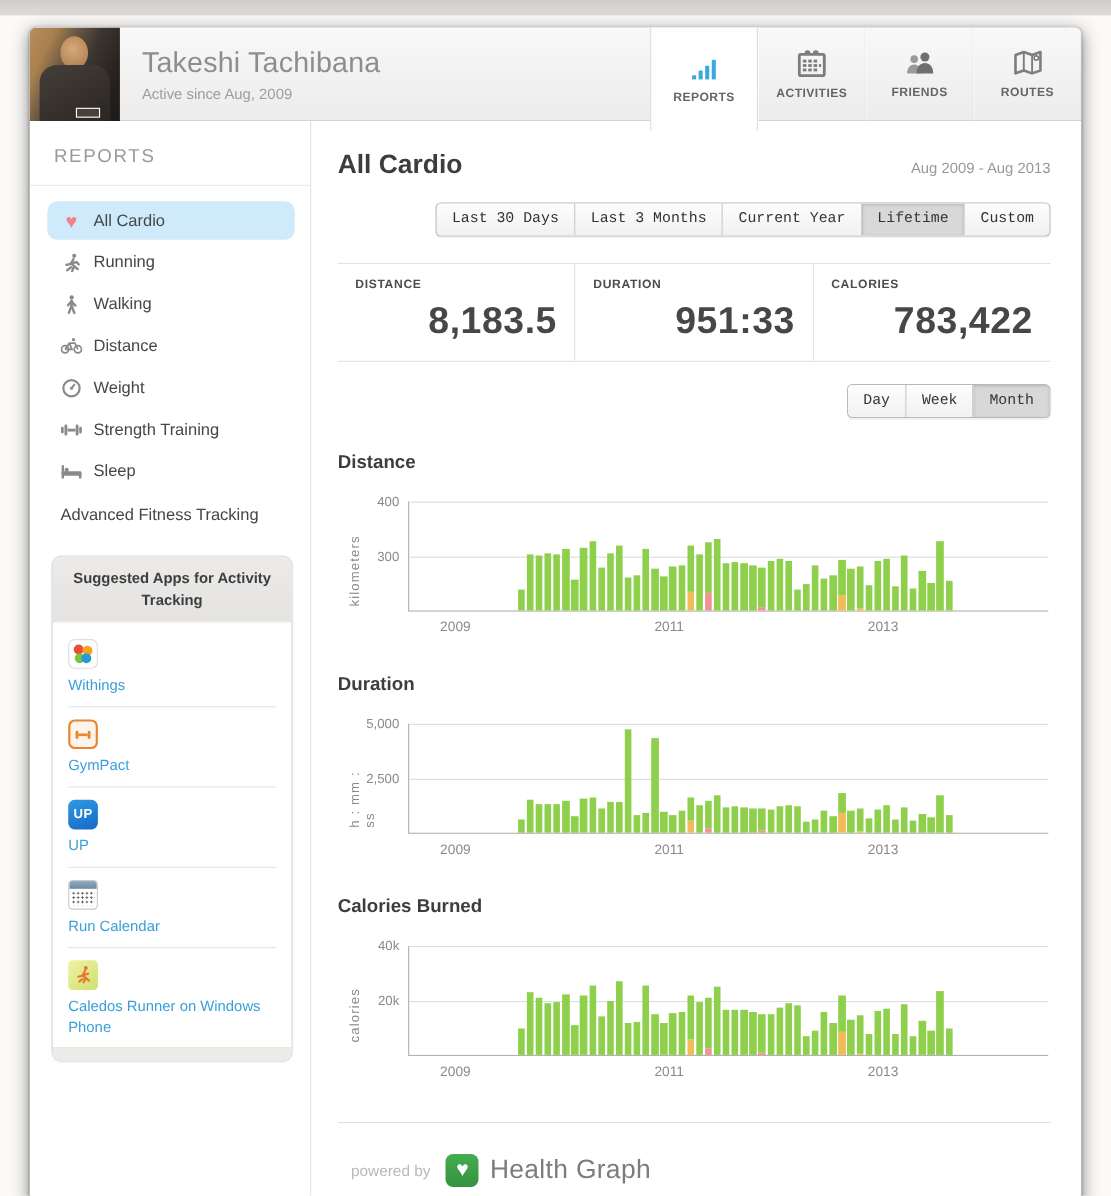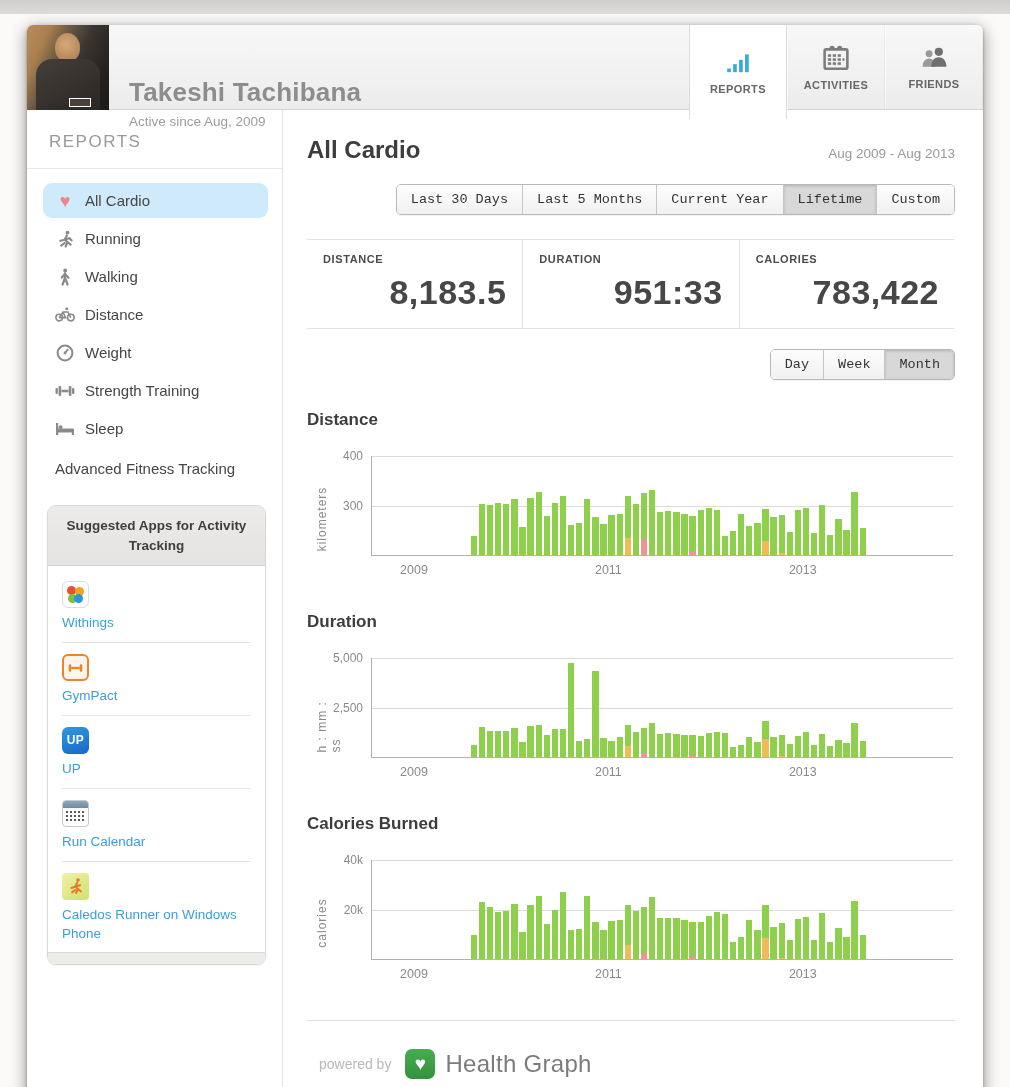--- a/index.html
+++ b/index.html
@@ -15,21 +15,21 @@
     border-bottom:1px solid #d4d4d4; display:flex; position:relative; }
   .avatar { width:82px; height:85px; position:relative; flex:none;
     background:linear-gradient(115deg,#b98e5a 0%,#a87f4e 20%,#6b5a44 36%,#3c3632 55%,#26221f 80%,#1c1917 100%); }
   .avatar::before { content:''; position:absolute; left:28px; top:8px; width:25px; height:29px;
     border-radius:50% 50% 46% 46%; background:radial-gradient(circle at 45% 40%,#d7a97a,#a5764a); }
   .avatar::after { content:''; position:absolute; left:9px; top:34px; width:64px; height:51px;
     border-radius:16px 16px 0 0; background:linear-gradient(150deg,#453f3a,#2a2623); }
   .photo-tag { position:absolute; left:42px; bottom:3px; width:22px; height:9px;
     border:1px solid #fff; background:#4a4038; z-index:2; }
   .user-info { padding:16px 0 0 20px; flex:1; }
-  .user-name { font-size:26px; color:#8d8d8d; font-weight:bold; letter-spacing:.2px;margin-top:36px; }
+  .user-name { font-size:26px; color:#8d8d8d; font-weight:normal; letter-spacing:.2px; }
   .user-sub { font-size:13.5px; color:#9d9d9d; margin-top:6px; }
   .tabs { display:flex; height:85px; }
   .tab { width:98px; height:85px; display:flex; flex-direction:column; align-items:center;
     justify-content:center; gap:9px; cursor:pointer; border-left:1px solid rgba(255,255,255,.6);
     border-right:1px solid rgba(0,0,0,.04); }
   .tab-label { font-size:11px; font-weight:bold; color:#666; letter-spacing:.4px; }
   .tab.active { background:#fff; height:94px; margin-bottom:-9px; position:relative; z-index:3;
     border-left:1px solid #ddd; border-right:1px solid #ddd; }
   .tab svg { display:block; }
 
@@ -176,20 +176,30 @@
                 <circle cx="7.5" cy="8" r="3.2"></circle>
                 <path d="M1.5 20 c0-5 3-7.5 6-7.5 s6 2.5 6 7.5 z"></path>
               </g>
               <g fill="#6f6f6f">
                 <circle cx="16.5" cy="6.2" r="3.8"></circle>
                 <path d="M9.5 20 c0-6 3.4-8.8 7-8.8 s7 2.8 7 8.8 z"></path>
               </g>
             </svg>
         </span>
         <span class="tab-label">FRIENDS</span>
+      </div>
+      <div class="tab">
+        <span>
+          <svg width="27" height="24" viewBox="0 0 25 22">
+              <path d="M2 4.5 l7-2.5 7 2.5 7-2.5 v15.5 l-7 2.5 -7-2.5 -7 2.5 Z" fill="none" stroke="#7d7d7d" stroke-width="2.2" stroke-linejoin="round"></path>
+              <path d="M9 2.5 v15 M16 4.5 v15" stroke="#7d7d7d" stroke-width="1.6"></path>
+              <circle cx="19.5" cy="7" r="1.8" fill="#fff" stroke="#7d7d7d" stroke-width="1.4"></circle>
+            </svg>
+        </span>
+        <span class="tab-label">ROUTES</span>
       </div>
     </nav>
   </header>
 
   <div class="content-row">
 
     <aside class="sidebar">
       <h2 class="sidebar-title">REPORTS</h2>
       <div class="sidebar-divider"></div>
       <ul class="report-nav">
@@ -337,21 +347,21 @@
 
     <main class="main">
       <div class="main-header">
         <h1 class="page-title">All Cardio</h1>
         <span class="date-range">Aug 2009 - Aug 2013</span>
       </div>
 
       <div class="right-row">
         <div class="seg-group">
           <button class="seg-btn">Last 30 Days</button>
-          <button class="seg-btn">Last 5 Months</button>
+          <button class="seg-btn">Last 3 Months</button>
           <button class="seg-btn">Current Year</button>
           <button class="seg-btn active">Lifetime</button>
           <button class="seg-btn">Custom</button>
         </div>
       </div>
 
       <div class="stats-row">
         <div class="stat-cell">
           <div class="stat-label">DISTANCE</div>
           <div class="stat-value">8,183.5</div>

